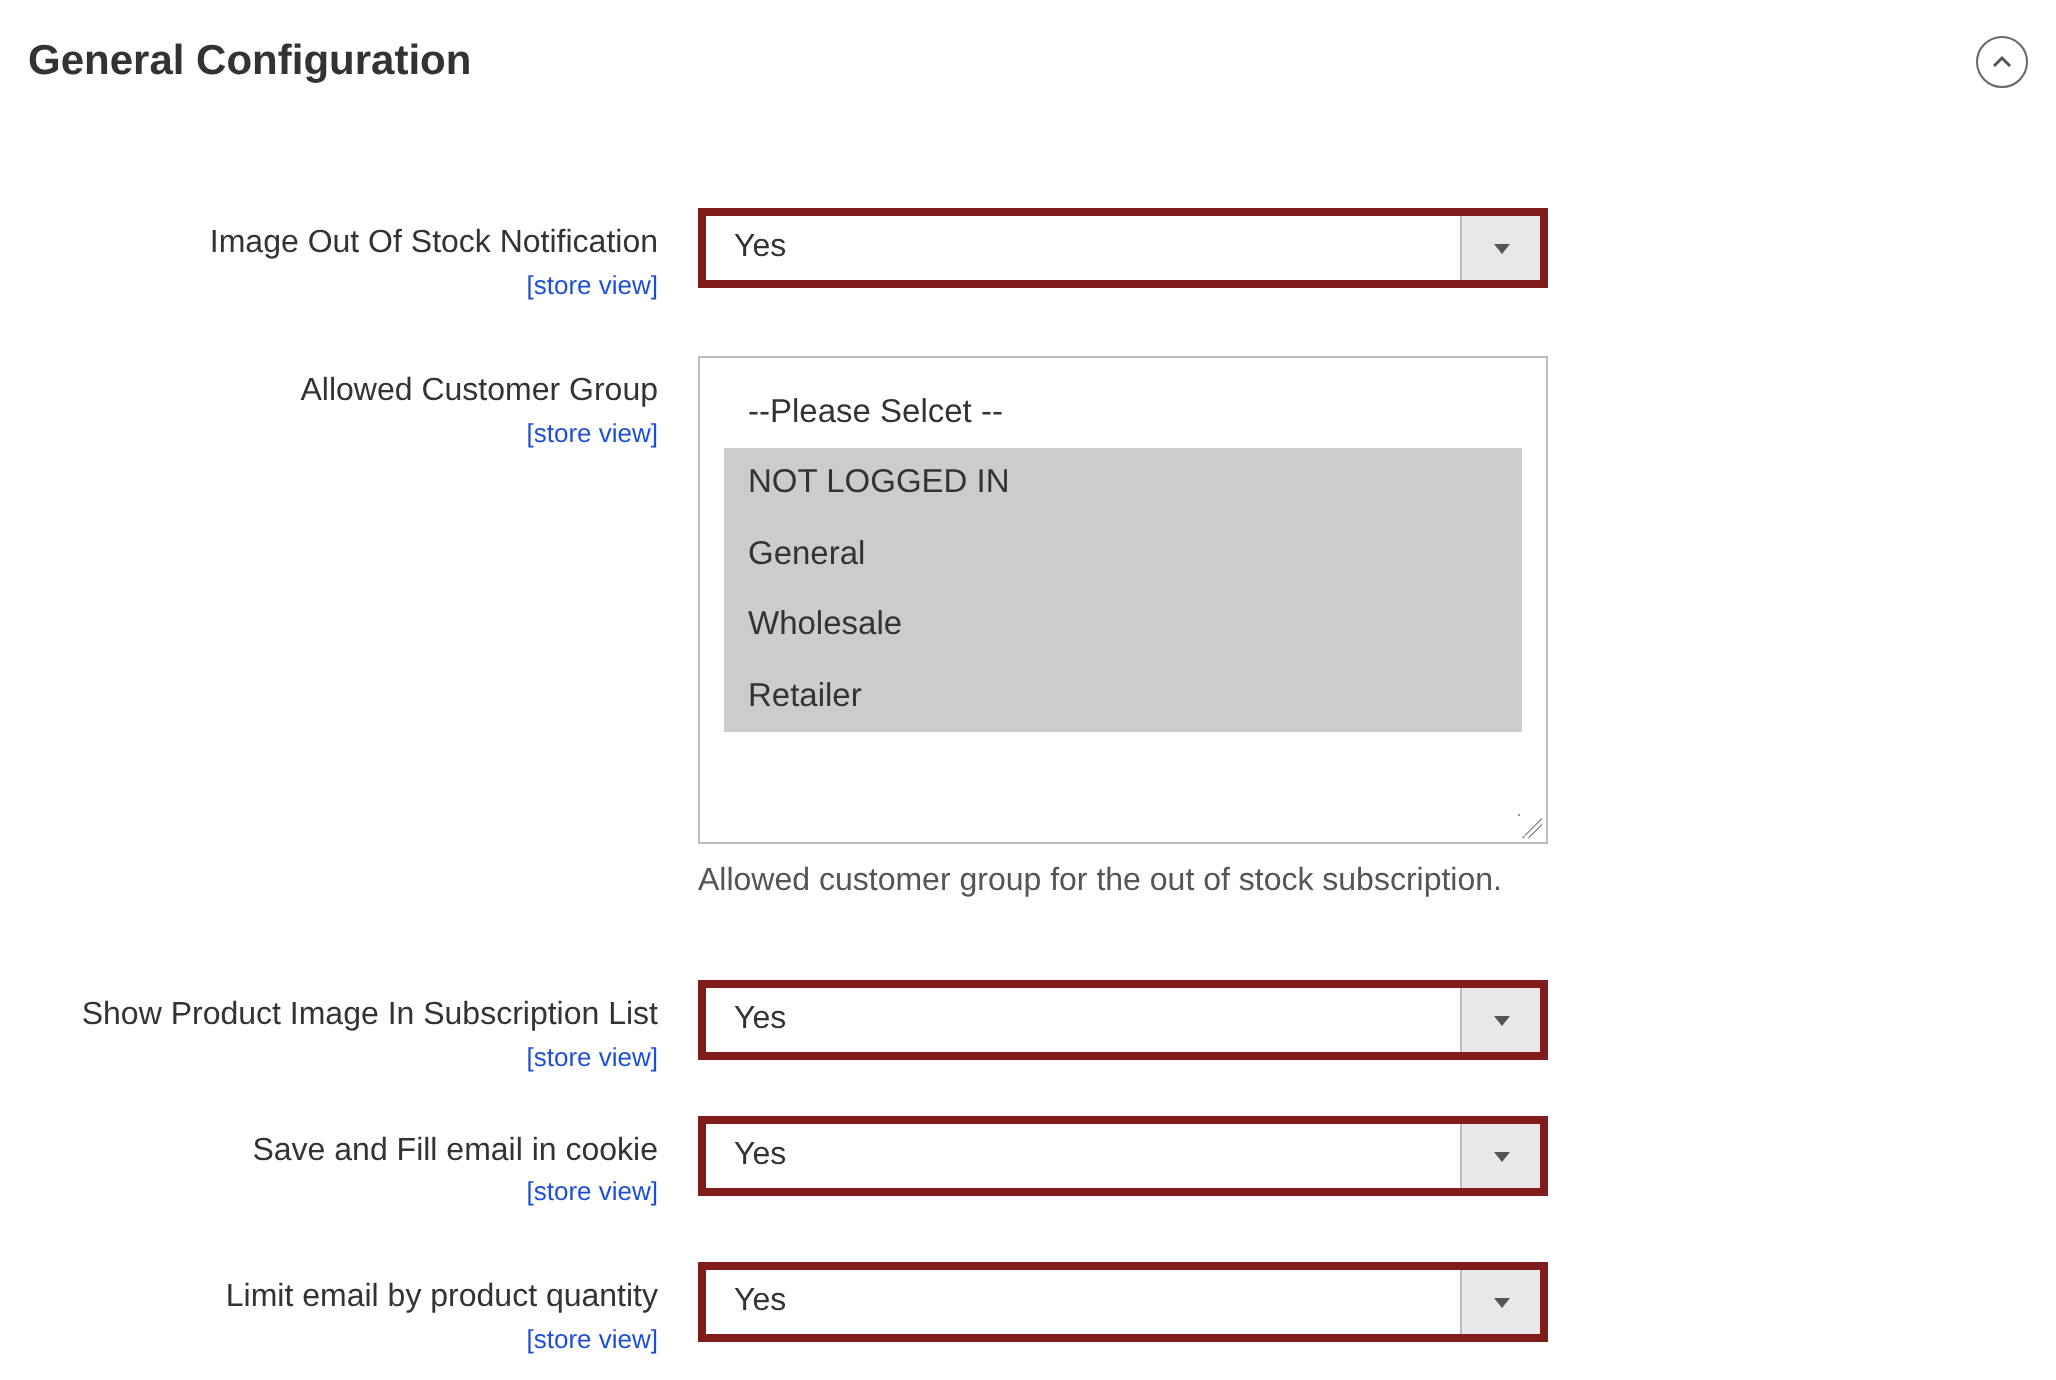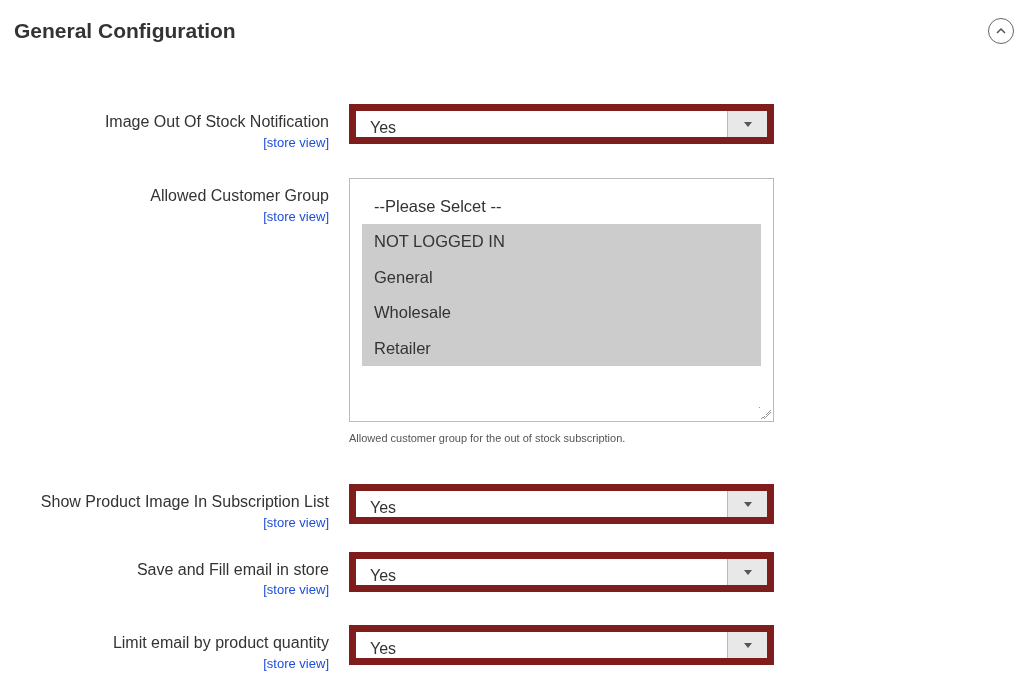--- a/index.html
+++ b/index.html
@@ -66,24 +66,24 @@
       display: block;
       margin-top: 2px;
     }
     .field-control {
       width: 425px;
     }
     .select-wrap {
       position: relative;
       width: 100%;
       height: 40px;
-      border: 7px solid #7f1d1d;
-      background: #fff;
-      display: flex;
-      align-items: flex-end;
+      border: 4px solid #7f1d1d;
+      background: #fff;
+      display: flex;
+      align-items: center;
     }
     .select-value {
       flex: 1;
       padding: 0 14px;
       font-size: 16px;
       color: #333;
     }
     .select-arrow {
       width: 40px;
       height: 100%;
@@ -136,21 +136,21 @@
     .resize-handle::before {
       width: 10px;
       height: 10px;
       right: 0;
       bottom: 0;
       border: none;
       background: linear-gradient(135deg, transparent 0%, transparent 50%, #999 50%, #999 55%, transparent 55%, transparent 65%, #999 65%, #999 70%, transparent 70%);
     }
     .help-text {
       margin-top: 10px;
-      font-size: 11px;
+      font-size: 16px;
       color: #555;
     }
     .field-row-tight {
       margin-bottom: 22px;
     }
   </style>
 </head>
 <body>
 
 <div class="header">
@@ -211,21 +211,21 @@
           <svg viewBox="0 0 10 10">
               <path d="M1 3 L9 3 L5 8 Z" fill="#555"></path>
             </svg>
         </span>
       </div>
     </div>
   </div>
 
   <div class="field-row">
     <div class="field-label">
-      <span class="main-label">Save and Fill email in store</span>
+      <span class="main-label">Save and Fill email in cookie</span>
       <span class="scope">[store view]</span>
     </div>
     <div class="field-control">
       <div class="select-wrap">
         <span class="select-value">Yes</span>
         <span class="select-arrow">
           <svg viewBox="0 0 10 10">
               <path d="M1 3 L9 3 L5 8 Z" fill="#555"></path>
             </svg>
         </span>

